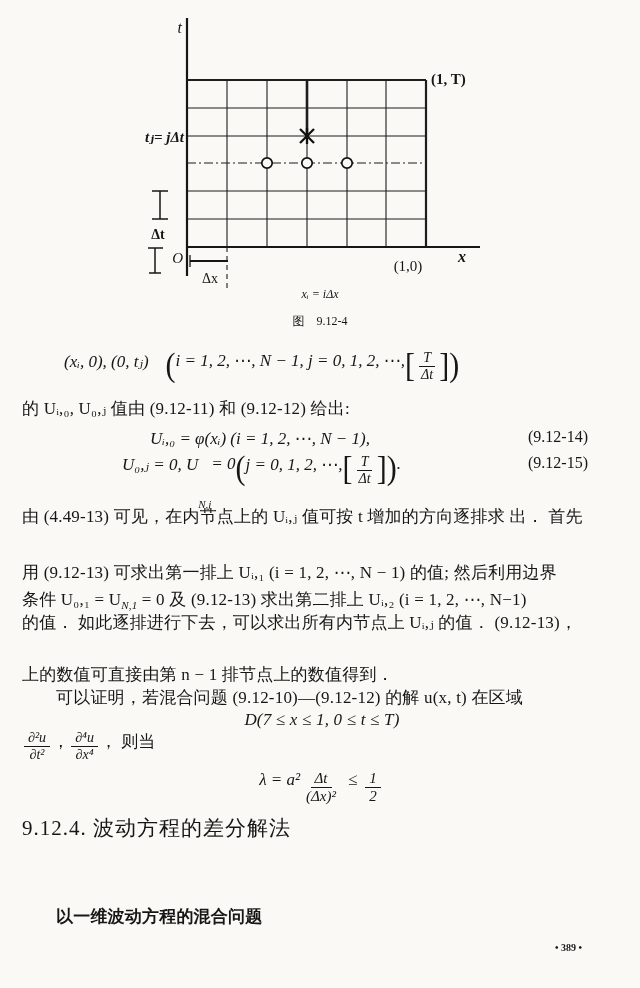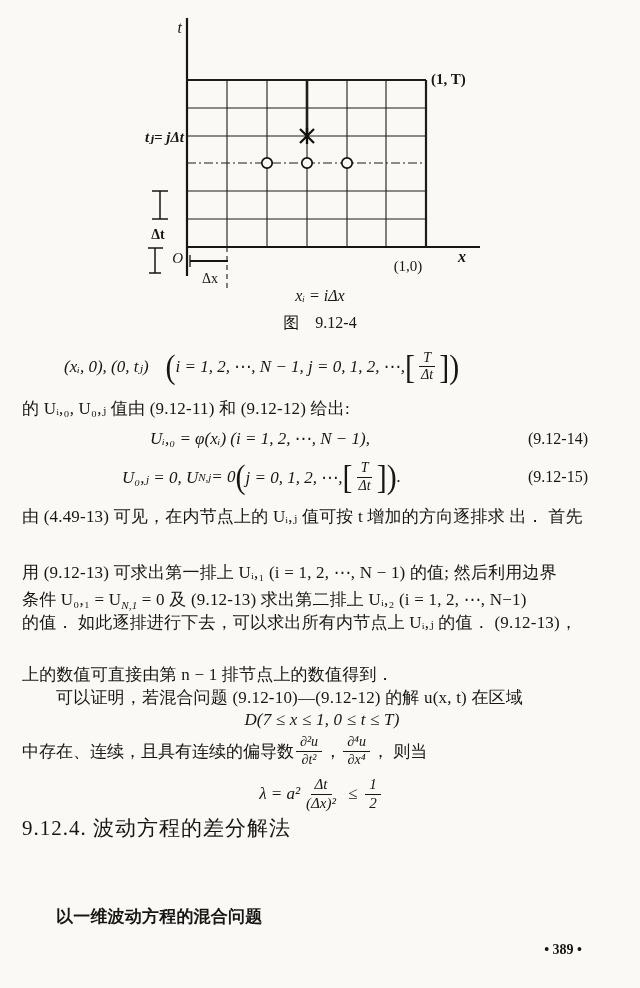--- a/index.html
+++ b/index.html
@@ -5,34 +5,34 @@
   html,body{margin:0;padding:0;background:#e8e6e1;}
   .page{position:relative;width:640px;height:988px;background:#faf9f5;
         font-family:"Liberation Serif","DejaVu Serif","DejaVu Sans",serif;
         color:#161616;overflow:hidden;}
   .ln{position:absolute;left:22px;width:600px;font-size:17px;line-height:22px;
       letter-spacing:.2px;white-space:nowrap;}
   .indent{left:56px;}
   .math{font-style:italic;}
   .boldterm{font-weight:bold;}
   .center{text-align:center;}
-  sub{font-size:11px;vertical-align:-4px;font-style:italic;}
+  sub{font-size:11px;vertical-align:-4px;font-style:italic;margin-top:44px;}
   .frac{display:inline-flex;flex-direction:column;align-items:center;
         vertical-align:middle;font-size:14px;line-height:1.15;font-style:italic;
         margin:0 2px;}
   .frac .fnum{padding:0 4px;border-bottom:1.3px solid #161616;}
   .frac .fden{padding:0 4px;}
   .big{font-size:30px;font-weight:400;display:inline-block;line-height:1;
        vertical-align:middle;transform:scaleY(1.12);font-style:normal;}
-  .eqrow{position:absolute;left:22px;width:598px;display:flex;align-items:center;
+  .eqrow{position:absolute;left:22px;width:598px;display:flex;
          font-size:17px;}
   .eqtag{margin-left:auto;padding-right:32px;font-style:normal;font-size:16px;}
-  .figtext{position:absolute;width:320px;left:160px;text-align:center;font-size:16px;}
+  .figtext{position:absolute;width:320px;left:160px;text-align:center;font-size:12px;}
   .heading{position:absolute;left:22px;font-size:21px;letter-spacing:1px;}
-  .pageno{position:absolute;right:58px;font-size:14px;font-weight:bold;}
+  .pageno{position:absolute;right:58px;font-size:10px;font-weight:bold;}
   svg text{font-family:"Liberation Serif","DejaVu Serif","DejaVu Sans",serif;
            fill:#161616;}
 </style>
 </head>
 <body>
 
 <div class="page">
 
   <svg width="640" height="300" viewBox="0 0 640 300" style="position:absolute;top:0;left:0">
 
@@ -140,21 +140,20 @@
   <div class="ln" style="top:589px">
     <span>条件 U₀,₁ = U</span><sub>N,1</sub><span> = 0 及 (9.12-13) 求出第二排上 Uᵢ,₂ (i = 1, 2, ⋯, N−1)</span>
   </div>
   <div class="ln" style="top:612px">的值． 如此逐排进行下去，可以求出所有内节点上 Uᵢ,ⱼ 的值． (9.12-13)，</div>
   <div class="ln" style="top:664px">上的数值可直接由第 n − 1 排节点上的数值得到．</div>
 
   <div class="ln indent" style="top:687px">可以证明，若混合问题 (9.12-10)—(9.12-12) 的解 u(x, t) 在区域</div>
   <div class="ln center math" style="top:709px">D(7 ≤ x ≤ 1, 0 ≤ t ≤ T)</div>
 
   <div class="eqrow" style="top:730px;height:42px">
-    <span>中存在、连续，且具有连续的偏导数 </span>
     <span class="frac">
       <span class="fnum">∂²u</span>
       <span class="fden">∂t²</span>
     </span>
     <span>，</span>
     <span class="frac">
       <span class="fnum">∂⁴u</span>
       <span class="fden">∂x⁴</span>
     </span>
     <span>， 则当</span>

